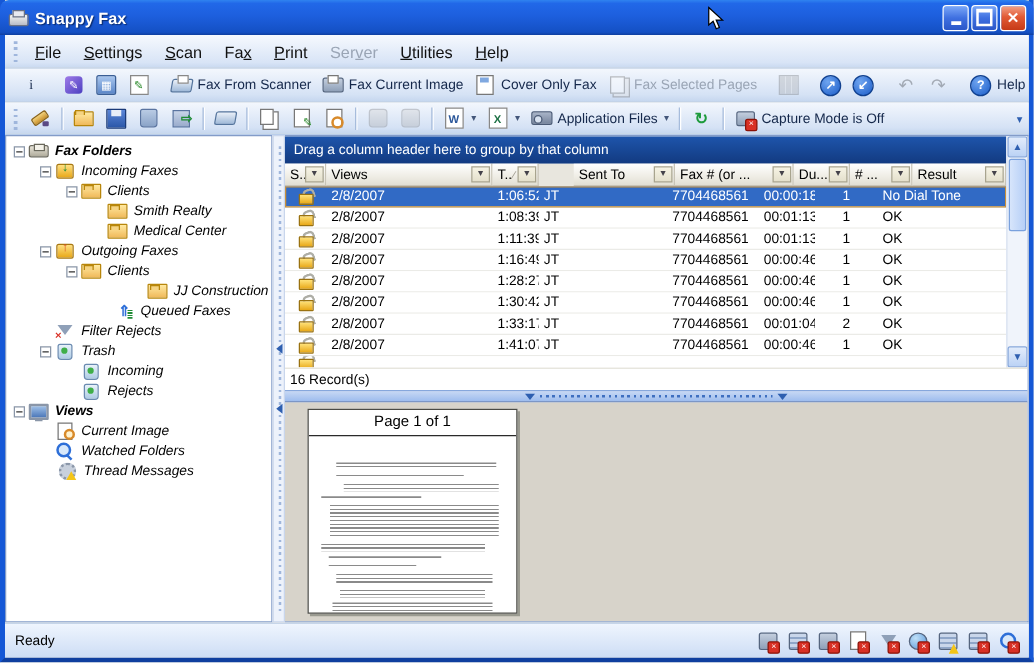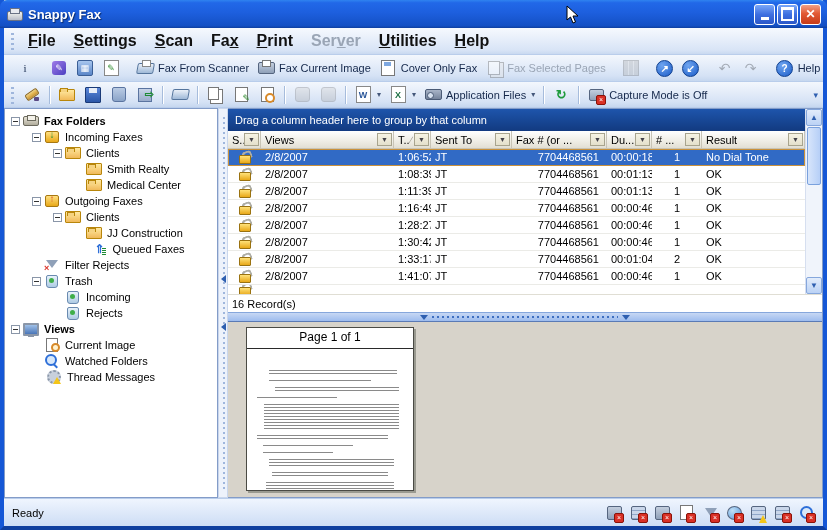--- a/index.html
+++ b/index.html
@@ -22,21 +22,21 @@
   .cap-btns{display:flex;gap:2px;}
   .cap-btn{width:21px;height:21px;border-radius:3px;border:1px solid #fff;display:flex;align-items:center;justify-content:center;
     background:linear-gradient(180deg,#7AA7F8,#3E6FE0 50%,#2B57C8);color:#fff;font-size:11px;font-weight:bold;cursor:default;}
   .cap-btn.close{background:linear-gradient(180deg,#F2A086,#E25A35 45%,#C63A17);}
   .cap-min::after{content:"";width:8px;height:3px;background:#fff;margin-top:9px;}
   .cap-max::after{content:"";width:9px;height:9px;border:2px solid #fff;border-top-width:3px;}
   .cap-close::after{content:"\2715";font-size:12px;}
   
   .menubar{height:27px;flex:0 0 27px;display:flex;align-items:center;background:linear-gradient(180deg,#F6F9FE,#D8E4F6 85%,#C9D9F0);border-bottom:1px solid #B9CDEB;padding-left:2px;}
   .grip{width:7px;height:80%;margin:0 3px;background:repeating-linear-gradient(180deg,#9FB6DC 0 2px,transparent 2px 5px);background-size:3px 100%;background-repeat:no-repeat;background-position:2px 2px;}
-  .menu-item{padding:4px 9px;font-size:16px;color:#111;font-weight:bold;}
+  .menu-item{padding:4px 9px;font-size:13px;color:#111;}
   .menu-item.disabled{color:#9AA5B5;}
   
   .toolbar{display:flex;align-items:center;background:linear-gradient(180deg,#F3F7FD,#D5E2F5 80%,#C6D7EF);border-bottom:1px solid #B9CDEB;padding:0 2px;font-size:11px;}
   .tb1{height:27px;flex:0 0 27px;}
   .tb2{height:26px;flex:0 0 26px;}
   .tsep{width:1px;height:18px;background:#A6BCDC;margin:0 4px;box-shadow:1px 0 0 #fff;}
   .tbtn{display:flex;align-items:center;gap:4px;border:none;background:transparent;padding:2px 4px;font-size:11px;font-family:inherit;color:#15284B;cursor:default;}
   .tbtn.disabled{color:#9AA5B5;}
   .tbtn .lbl{white-space:nowrap;}
   .dd{font-size:8px;color:#44577A;margin-left:1px;}
@@ -82,21 +82,21 @@
   .excel-icon::before{content:"X";width:13px;height:15px;background:#fff;border:1px solid #888;color:#1E7145;font-weight:bold;font-size:9px;display:flex;align-items:center;justify-content:center;}
   .application-files-icon::before{content:"";width:15px;height:9px;background:linear-gradient(#A8B4C8,#76849C);border:1px solid #4A5A75;border-radius:2px;}
   .application-files-icon::after{content:"";position:absolute;left:3px;top:6px;width:5px;height:5px;background:#D8E2F0;border:1px solid #4A5A75;border-radius:50%;}
   .badge-x::after{content:"\00D7";position:absolute;right:-1px;bottom:-1px;width:8px;height:8px;background:#D93025;border:1px solid #8A1208;border-radius:2px;color:#fff;font-size:7px;line-height:7px;text-align:center;}
   .receive-mode-icon::before,.capture-mode-icon::before{content:"";width:13px;height:10px;background:linear-gradient(#C3CEDE,#8FA0B8);border:1px solid #55657F;border-radius:2px;}
   .network-refresh-icon::before{content:"\21BB";font-size:13px;color:#1E9B3C;font-weight:bold;}
   
   .main{flex:1;display:flex;overflow:hidden;background:#ECE9D8;}
   .treepanel{flex:0 0 214px;background:#fff;border:1px solid #839CC8;overflow:hidden;padding-top:4px;font-size:11px;}
   .titem{display:flex;align-items:center;height:16px;white-space:nowrap;color:#000;}
-  .titem .lab{padding:0 2px;margin-left:3px;}
+  .titem .lab{padding:0 2px;margin-left:3px;font-style:italic;}
   .titem.bold .lab{font-weight:bold;}
   .titem.selected .lab{background:#2C59AE;color:#fff;border:1px dotted #E8C468;padding:0 3px;}
   .ebox{width:9px;height:9px;flex:0 0 9px;border:1px solid #8A96A8;background:#fff;display:flex;align-items:center;justify-content:center;margin-right:3px;position:relative;}
   .ebox::before{content:"";width:5px;height:1px;background:#333;}
   .espace{width:12px;flex:0 0 12px;}
   
   .ti{width:16px;height:14px;flex:0 0 16px;position:relative;display:inline-flex;align-items:center;justify-content:center;}
   .fax-folders-icon::before{content:"";width:14px;height:8px;background:linear-gradient(#E8E4D8,#B0AC9C);border:1px solid #6A685C;border-radius:2px;}
   .fax-folders-icon::after{content:"";position:absolute;top:1px;left:4px;width:7px;height:4px;background:#F4F2EA;border:1px solid #6A685C;}
   .incoming-faxes-icon::before{content:"";width:12px;height:10px;background:linear-gradient(#FFE082,#E8A818);border:1px solid #A87810;border-radius:2px;}
@@ -353,21 +353,21 @@
         <div class="titem" style="padding-left: 27px;">
           <span class="ebox"></span>
           <span class="ti outgoing-faxes-icon"></span>
           <span class="lab">Outgoing Faxes</span>
         </div>
         <div class="titem" style="padding-left: 48px;">
           <span class="ebox"></span>
           <span class="ti folder-glyph"></span>
           <span class="lab">Clients</span>
         </div>
-        <div class="titem" style="padding-left: 69px;">
+        <div class="titem" style="padding-left: 69px; margin-left: 32px;">
           <span class="espace"></span>
           <span class="ti folder-glyph"></span>
           <span class="lab">JJ Construction</span>
         </div>
         <div class="titem" style="padding-left: 44px; justify-content: center;">
           <span class="espace"></span>
           <span class="ti queued-faxes-icon"></span>
           <span class="lab">Queued Faxes</span>
         </div>
         <div class="titem" style="padding-left: 27px;">
@@ -430,21 +430,21 @@
               </div>
               <div class="hcell" style="width: 133px; flex: 0 0 133px;">
                 <span class="hlab">Views</span>
                 <span class="filter-btn">▼</span>
               </div>
               <div class="hcell" style="width: 37px; flex: 0 0 37px;">
                 <span class="hlab">T..</span>
                 <span class="sortg">∕</span>
                 <span class="filter-btn">▼</span>
               </div>
-              <div class="hcell" style="width: 81px; flex: 0 0 81px;">
+              <div class="hcell" style="width: 81px; flex: 0 0 81px; margin-left: 28px;">
                 <span class="hlab">Sent To</span>
                 <span class="filter-btn">▼</span>
               </div>
               <div class="hcell" style="width: 95px; flex: 0 0 95px;">
                 <span class="hlab">Fax # (or ...</span>
                 <span class="filter-btn">▼</span>
               </div>
               <div class="hcell" style="width: 45px; flex: 0 0 45px;">
                 <span class="hlab">Du...</span>
                 <span class="filter-btn">▼</span>

